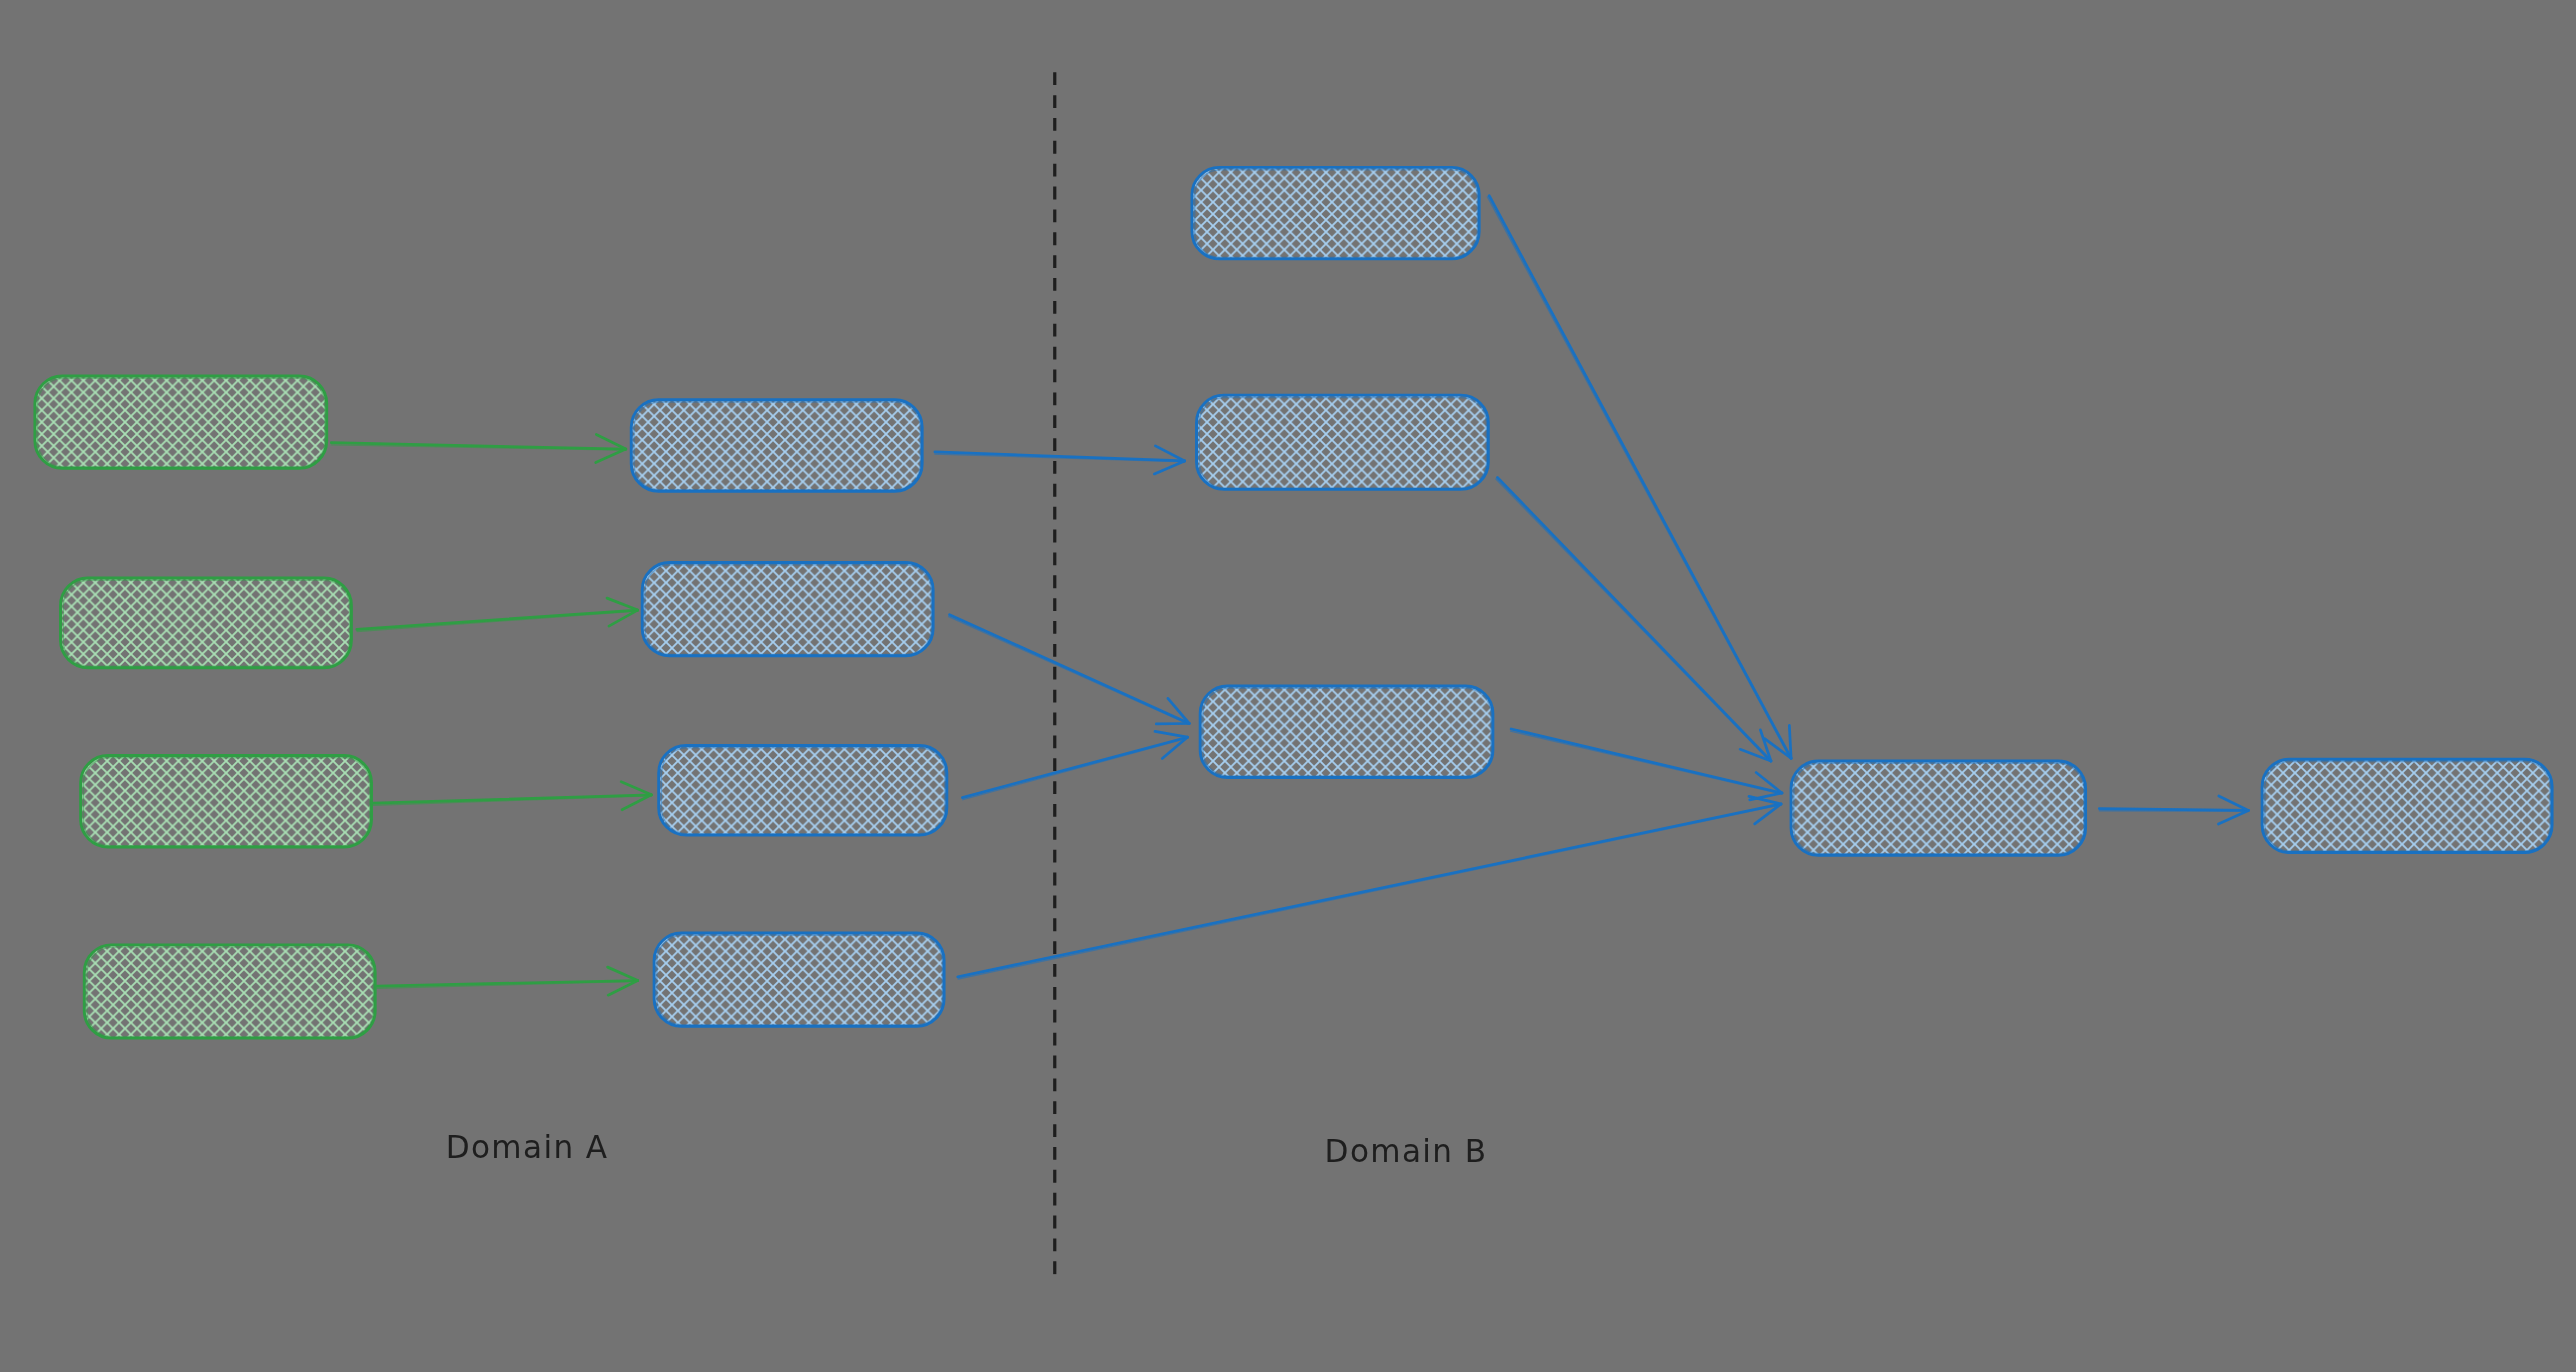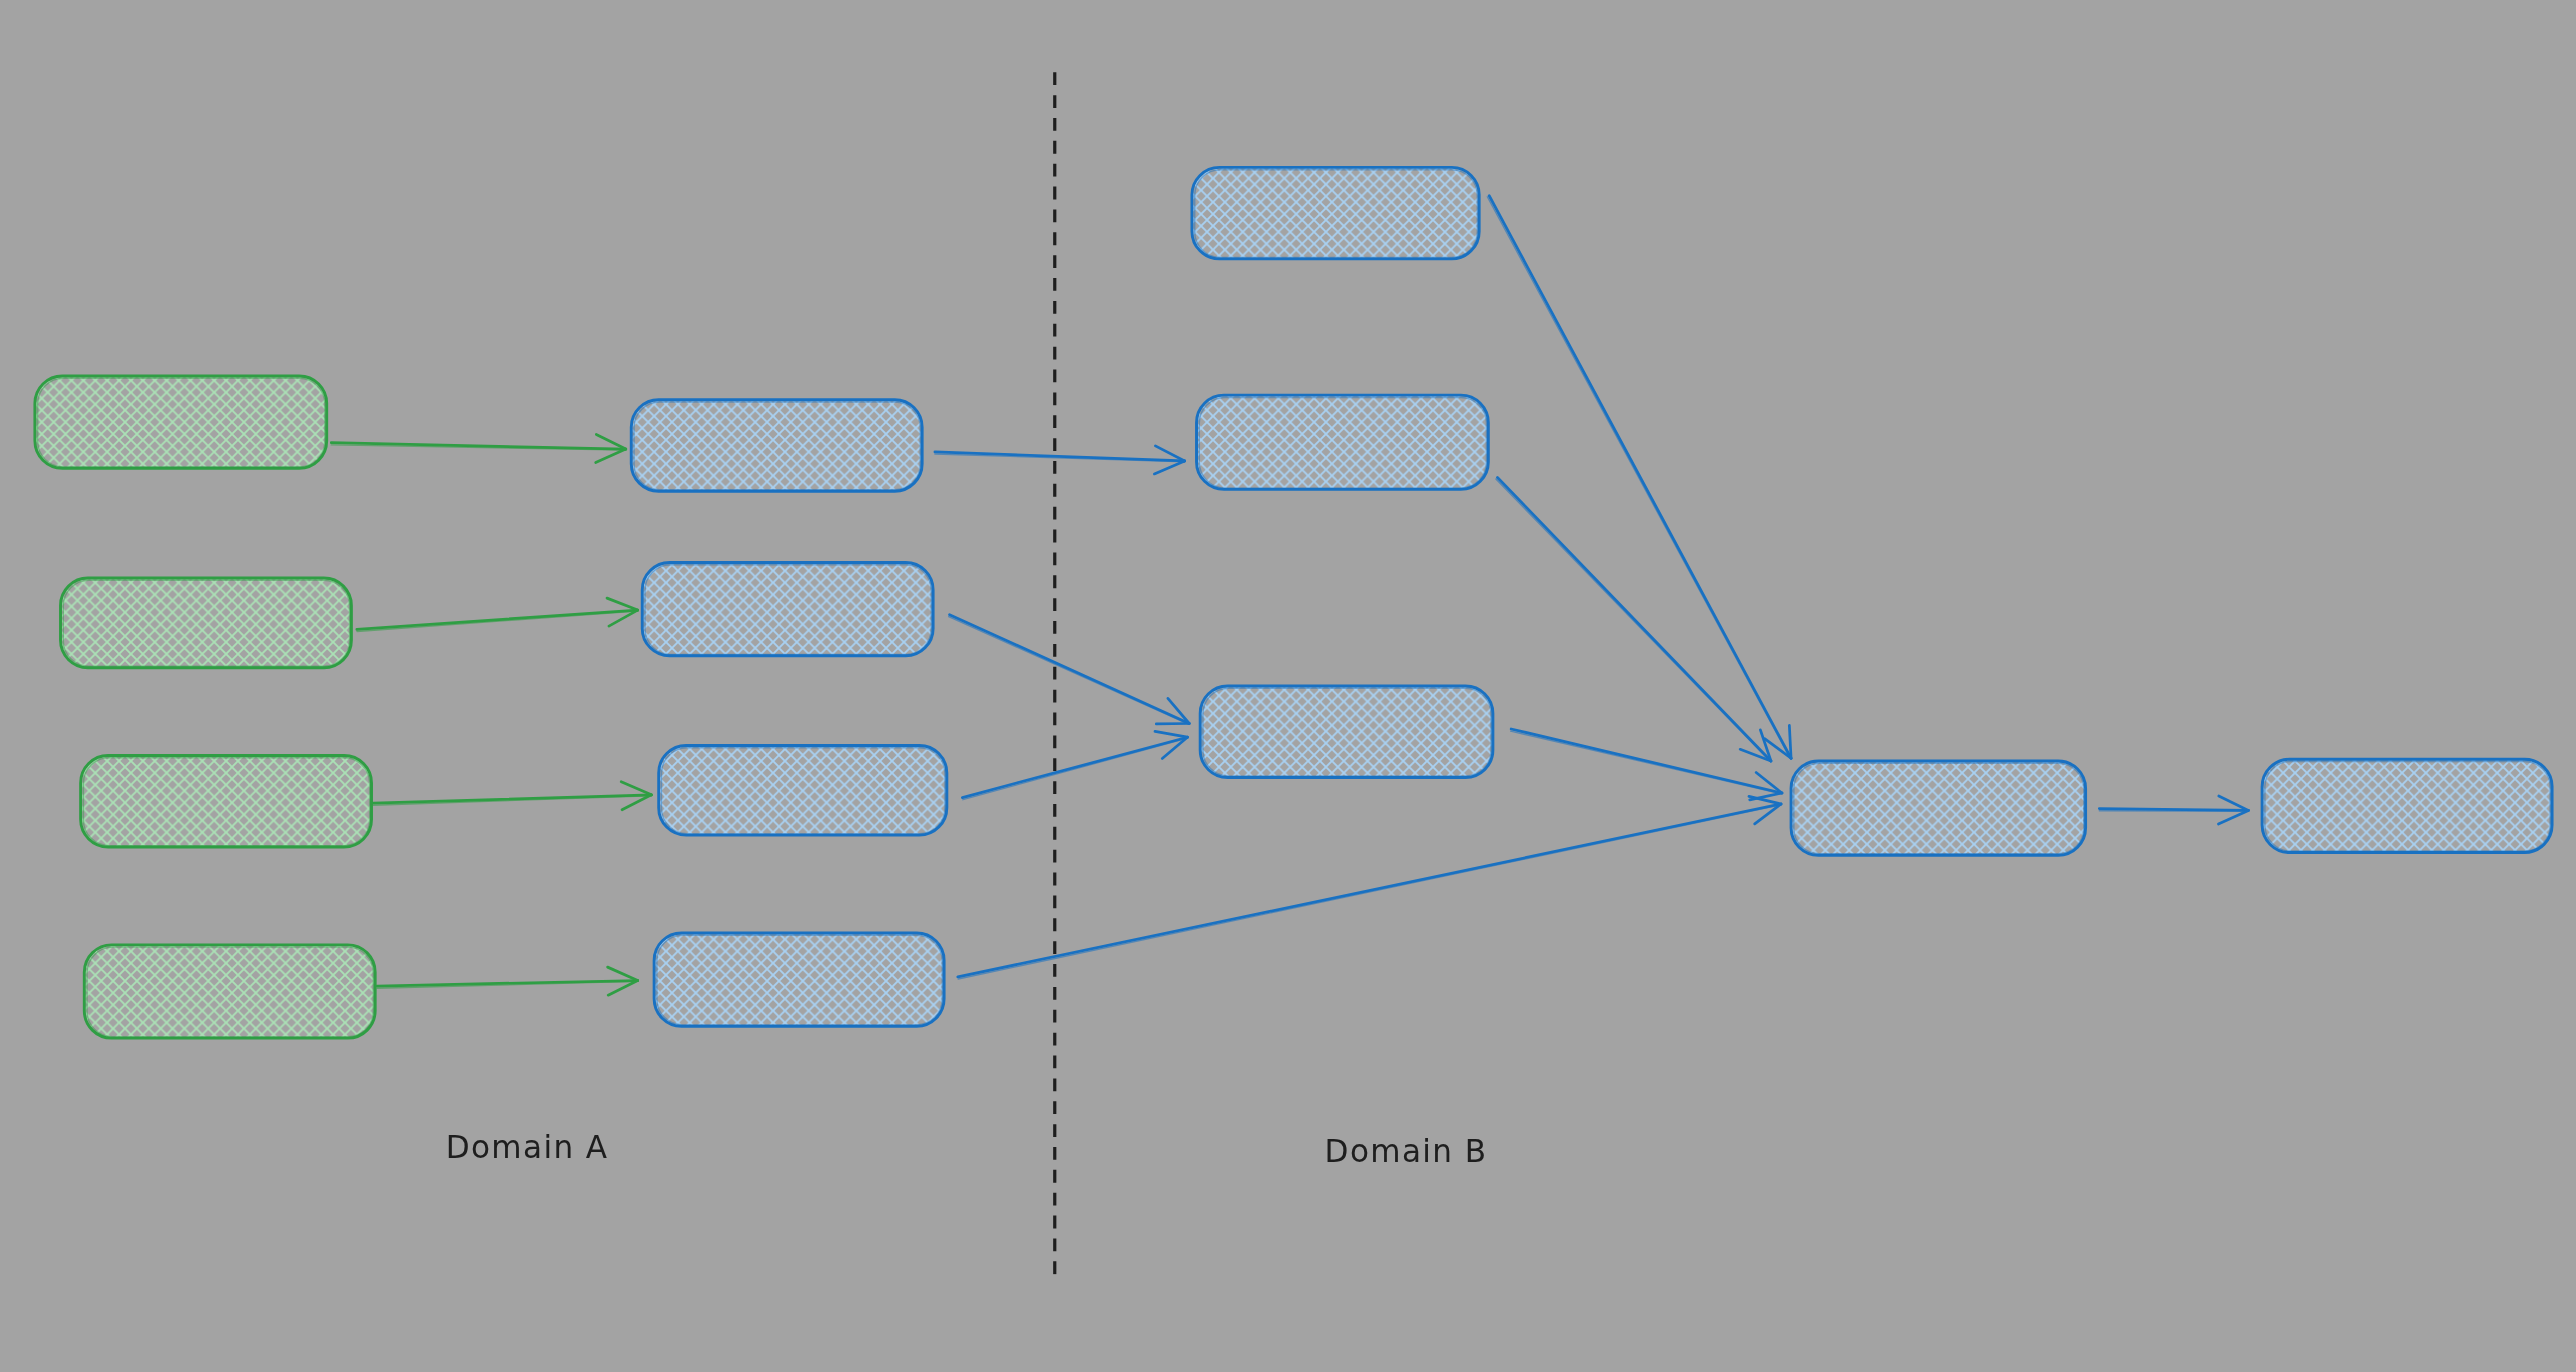--- a/index.html
+++ b/index.html
@@ -8,21 +8,21 @@
     background: #ffffff;
     width: 2576px;
     height: 1372px;
     overflow: hidden;
     font-family: "DejaVu Sans", "Liberation Sans", sans-serif;
   }
   #canvas-wrap {
     position: relative;
     width: 2576px;
     height: 1372px;
-    background: #a3a3a3;
+    background: #737373;
   }
   svg text.domain-label {
     font-family: "DejaVu Sans", "Liberation Sans", sans-serif;
     font-size: 34px;
     letter-spacing: 1.5px;
     font-weight: 500;
   }
 </style>
 </head>
 <body>

